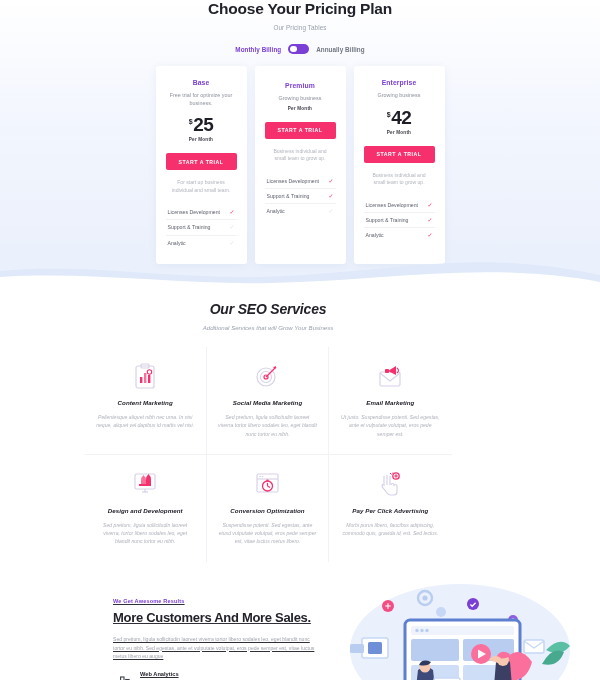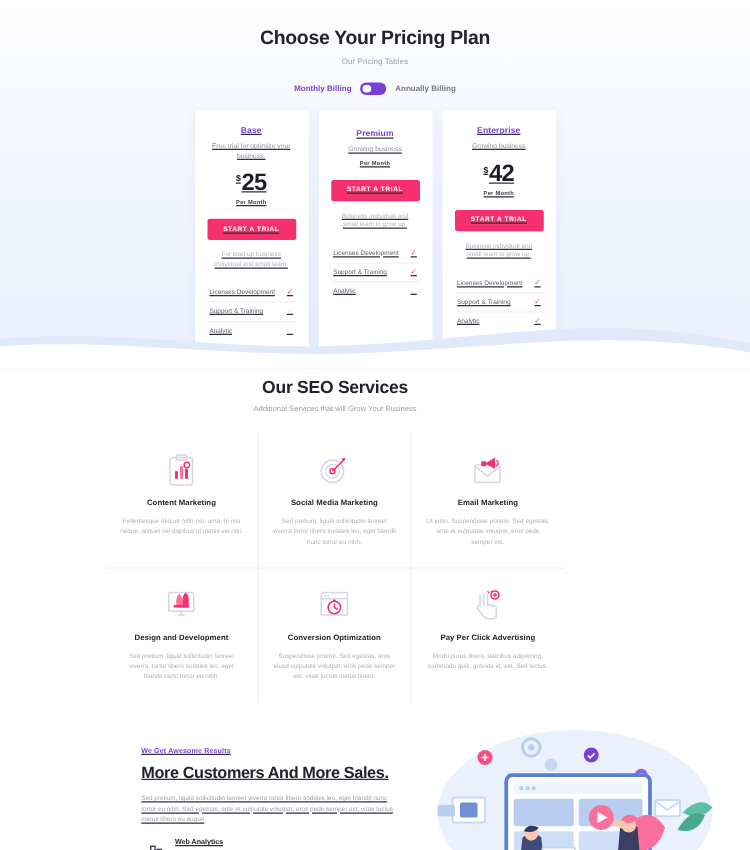--- a/index.html
+++ b/index.html
@@ -13,21 +13,21 @@
   }
 
   
   .pricing-section {
     position: relative;
     width: 600px;
     height: 295px;
     background: linear-gradient(180deg, #ffffff 0%, #f4f7fe 34%, #edf2fc 72%, #e9f0fc 100%);
     overflow: hidden;
   }
-  .pricing-head { text-align: center; padding-top: 22px; }
+  .pricing-head { text-align: center; padding-top: 0; }
   .pricing-title {
     font-size: 15.5px;
     font-weight: bold;
     letter-spacing: -0.2px;
     color: #22222b;
   }
   .pricing-sub {
     font-size: 6.3px;
     color: #9aa0ae;
     margin-top: 6px;
@@ -65,21 +65,20 @@
     gap: 8px;
     margin-top: 12px;
   }
   .plan-card {
     width: 91px;
     background: #ffffff;
     border-radius: 3px;
     box-shadow: 0 1px 8px rgba(70, 90, 140, 0.07);
     padding: 13px 10px 14px 10px;
     text-align: center;
-    text-decoration: underline;
   }
   .plan-card.featured { padding-top: 16px; padding-bottom: 17px; }
   .plan-name {
     font-size: 6.8px;
     font-weight: bold;
     color: #7a3fd4;
     letter-spacing: 0.1px;
   }
   .plan-desc {
     font-size: 5.4px;
@@ -164,20 +163,21 @@
     overflow: hidden;
   }
   .wave-wrap svg { display: block; width: 600px; height: 46px; }
 
   
   .services-section {
     width: 536px;
     background: #ffffff;
     padding-top: 6px;
     text-align: center;
+    font-style: italic;
   }
   .services-title {
     font-size: 14px;
     font-weight: bold;
     color: #22222b;
     letter-spacing: -0.2px;
   }
   .services-sub {
     font-size: 6.1px;
     color: #9aa0ae;

